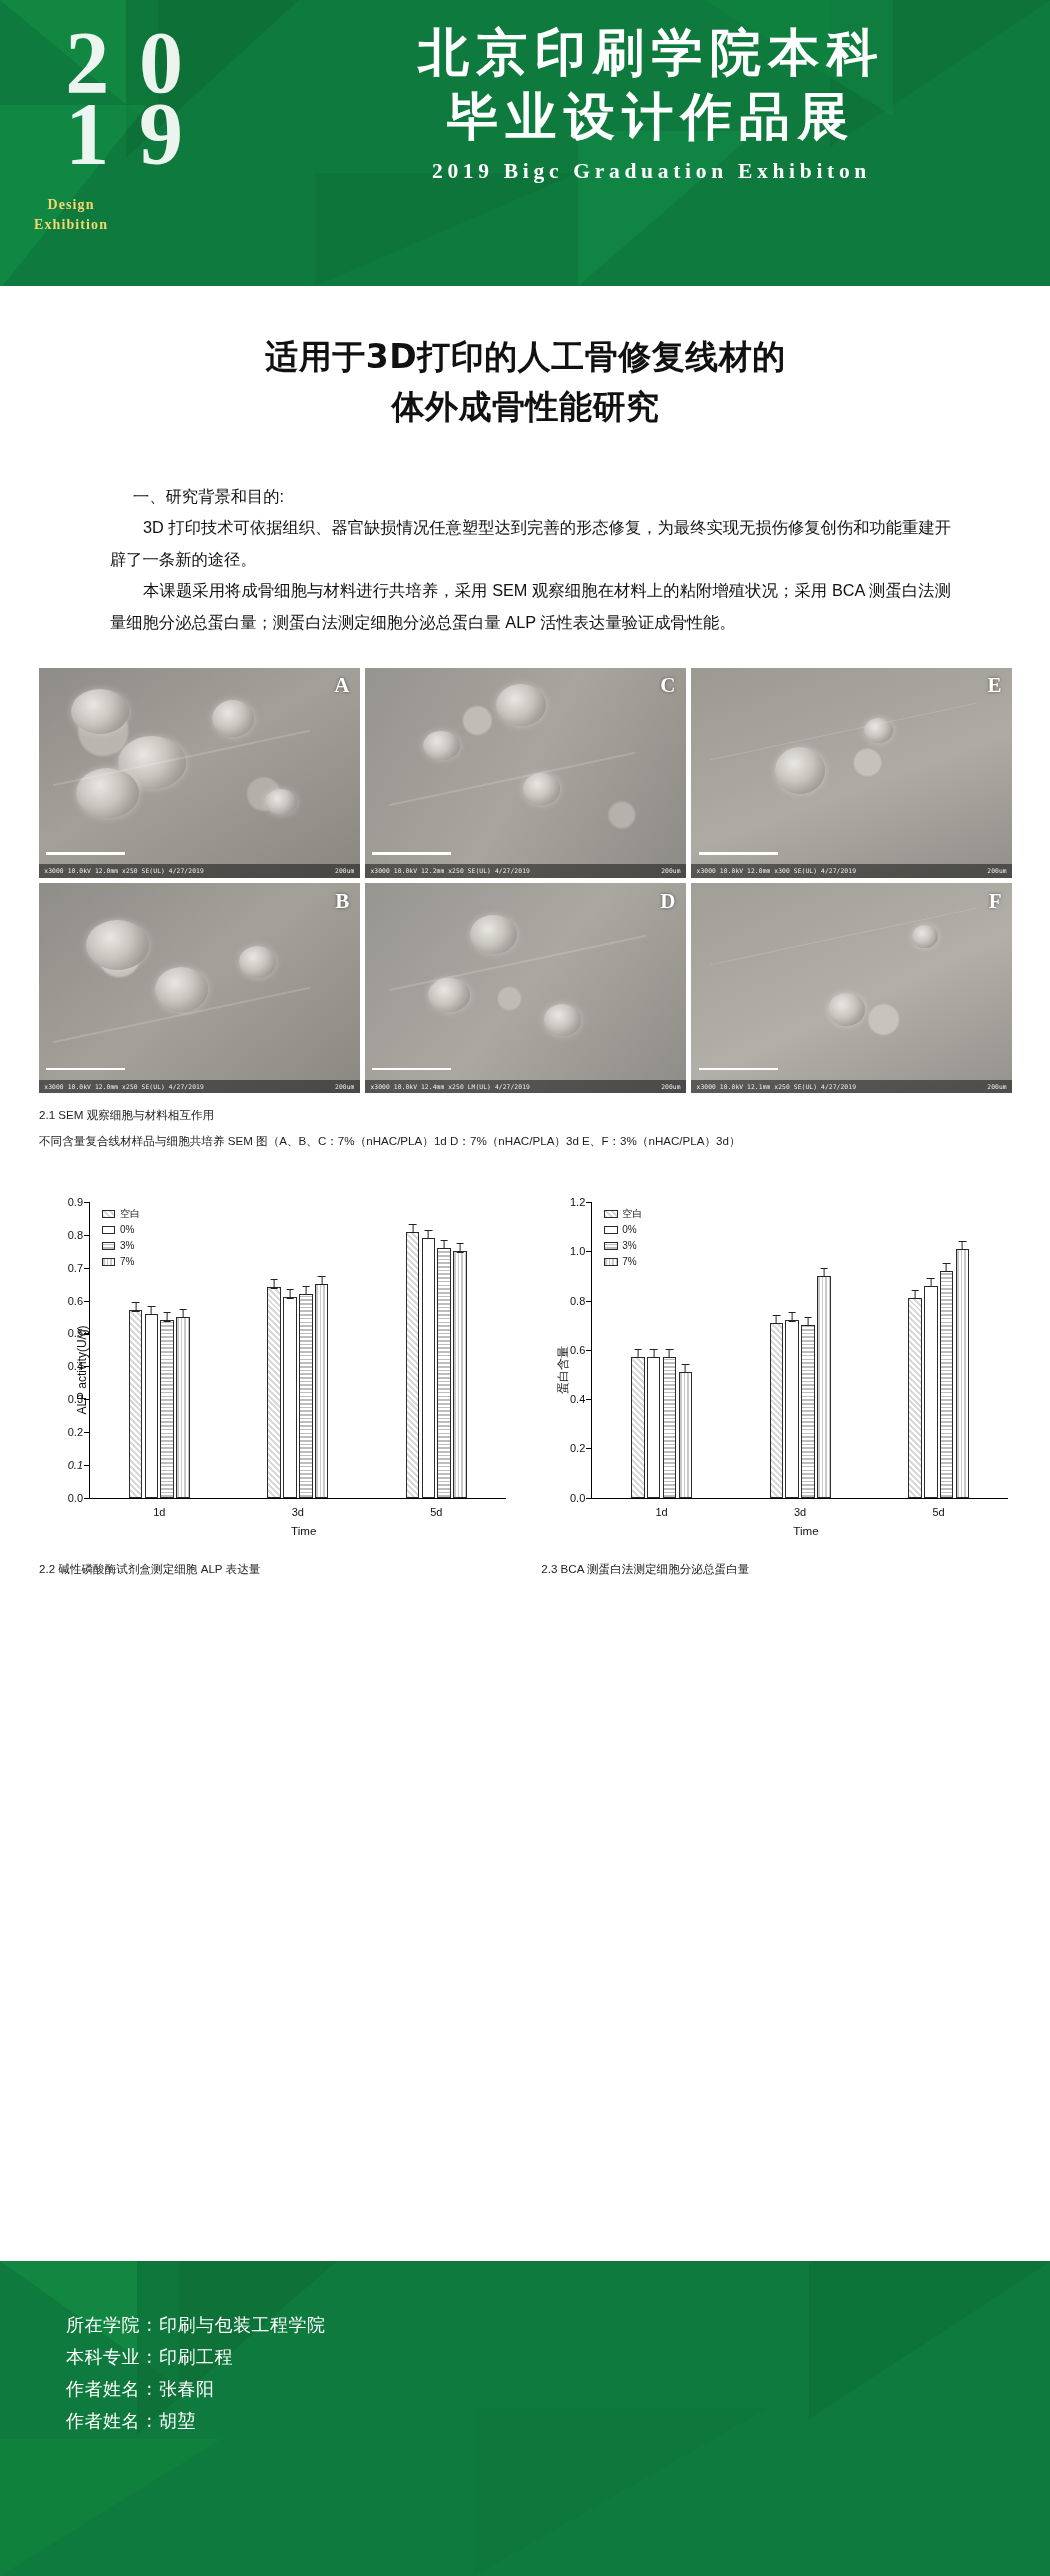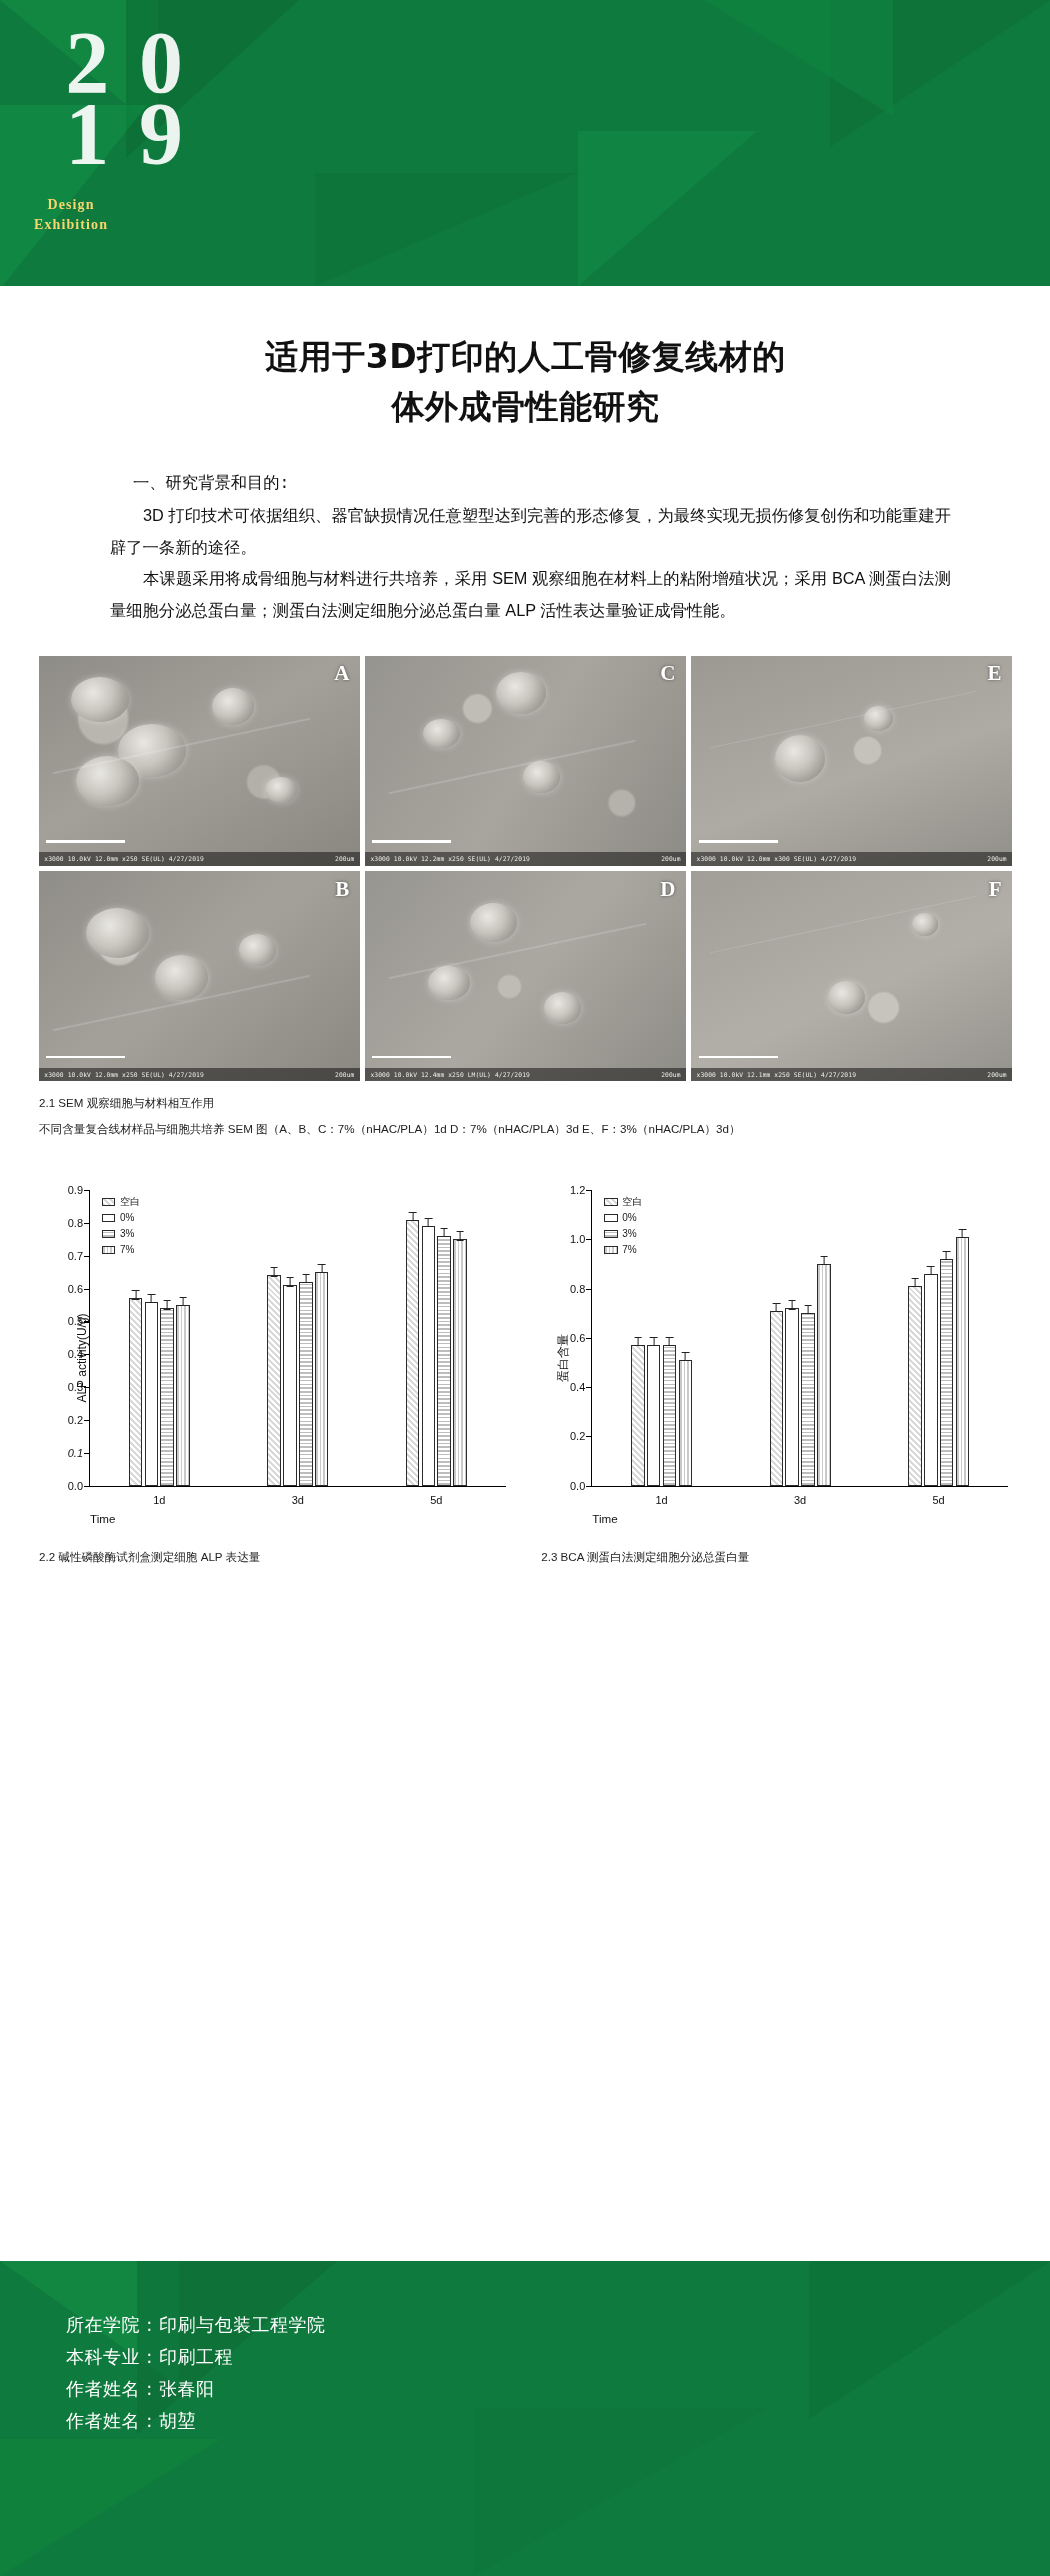--- a/index.html
+++ b/index.html
@@ -77,25 +77,24 @@
   }
   .title-block .t1, .title-block .t2 {
     font-size:33px; font-weight:bold; letter-spacing:0.5px;
     line-height:1.5;
     font-family:"DejaVu Sans", sans-serif;
     color:#111;
   }
 
   .para-wrap { margin:0 100px; }
   .sec-head {
-    margin-top:38px;
+    margin-top:50px;
     font-size:16.3px; line-height:1.9;
     text-indent:33px;
     color:#111;
-    font-family:Liberation Mono, monospace;
   }
   .sec-body {
     font-size:16.3px; line-height:1.95;
     text-align:justify;
     color:#111;
     margin-left:10px;
   }
   .sec-body .ind { display:inline-block; width:33px; }
 
   
@@ -185,21 +184,21 @@
   .bar .err:before, .bar .err:after {
     content:""; position:absolute; left:-3.2px; width:7.4px; height:0.8px; background:#222;
   }
   .bar .err:before { top:0; }
   .bar .err:after { bottom:0; }
   .xtick-lab {
     position:absolute; bottom:-20px; width:63px; text-align:center;
     font-size:11px; color:#111;
   }
   .xaxis-title {
-    position:absolute; bottom:-39px; left:0; right:0; text-align:left;
+    position:absolute; bottom:-39px; left:12px; right:0; text-align:center;
     font-size:11.6px; color:#111;
   }
   .legend {
     position:absolute; left:11.6px; top:4.2px;
     font-size:10px; line-height:1.6;
   }
   .legend div { display:flex; align-items:center; gap:4.7px; }
   .legend i {
     display:inline-block; width:13.7px; height:7.9px;
     border:0.7px solid #2b2b2b;
@@ -258,20 +257,25 @@
       <span class="d1">2</span>
       <span class="d2">0</span>
       <span class="d3">1</span>
       <span class="d4">9</span>
     </div>
     <div class="year-sub">
       <div>Design</div>
       <div>Exhibition</div>
     </div>
 
+    <div class="header-titles">
+      <div class="ht-line1">北京印刷学院本科</div>
+      <div class="ht-line2">毕业设计作品展</div>
+      <div class="ht-en">2019 Bigc Graduation Exhibiton</div>
+    </div>
   </div>
 
   <div class="content">
 
     <div class="title-block">
       <div class="t1">适用于3D打印的人工骨修复线材的</div>
       <div class="t2">体外成骨性能研究</div>
     </div>
 
     <div class="para-wrap">

